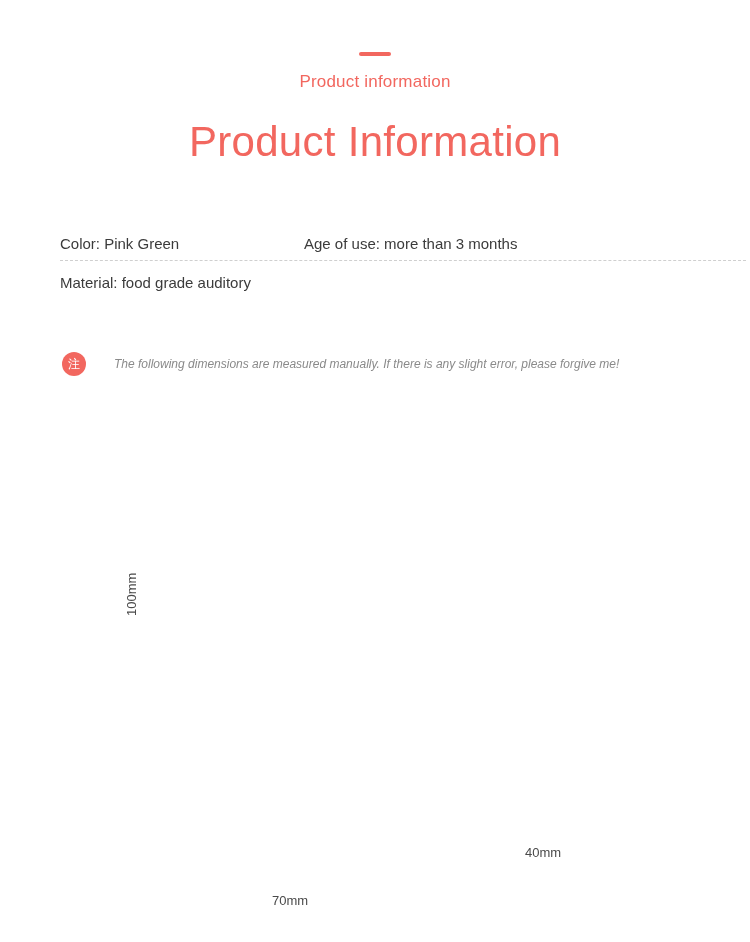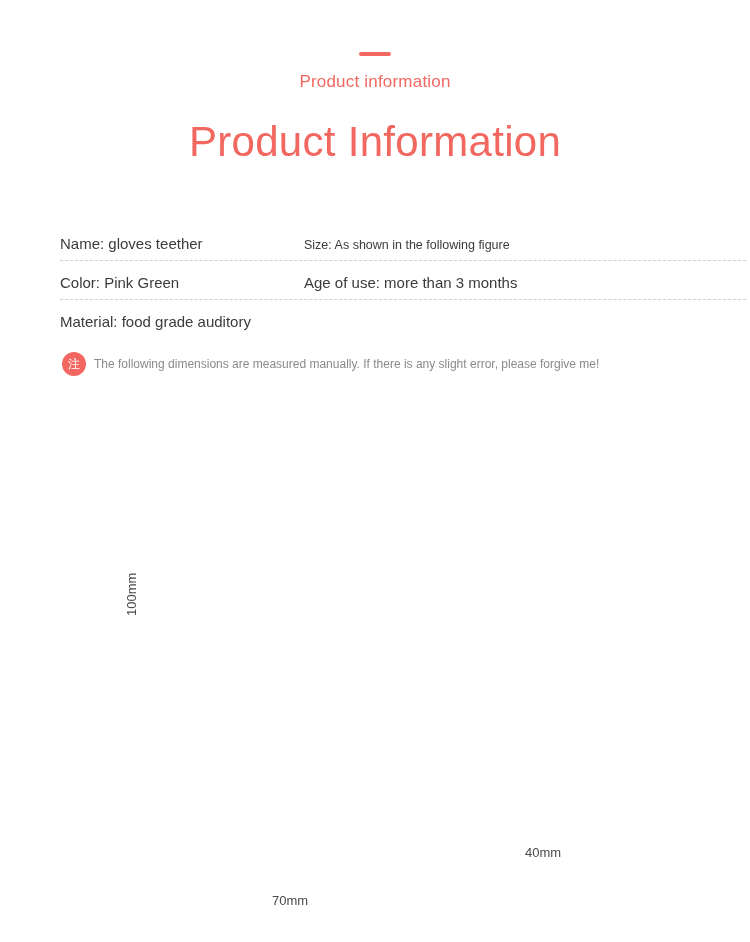--- a/index.html
+++ b/index.html
@@ -107,23 +107,24 @@
     height: 24px;
     border-radius: 50%;
     background: #f2675f;
     color: #fff;
     font-size: 12px;
     line-height: 24px;
     text-align: center;
     flex: 0 0 24px;
   }
   .note-text {
-    margin-left: 8px;
+    margin-left: 28px;
     font-size: 12px;
     color: #8a8a8a;
+    font-style: italic;
   }
 
   
   .drawing {
     position: absolute;
     top: 440px;
     left: 0;
     width: 750px;
     height: 460px;
   }
@@ -155,24 +156,20 @@
 <body>
 
 <div class="page">
 
   <div class="top-dash"></div>
   <div class="eyebrow">Product information</div>
   <div class="big-title">Product Information</div>
 
   <div class="specs">
 
-    <div class="spec-row">
-      <div class="spec-cell left">Name: gloves teether</div>
-      <div class="spec-cell right small">Size: As shown in the following figure</div>
-    </div>
 
     <div class="spec-row">
       <div class="spec-cell left">Color: Pink Green</div>
       <div class="spec-cell right">Age of use: more than 3 months</div>
     </div>
 
     <div class="spec-row last">
       <div class="spec-cell left">Material: food grade auditory</div>
     </div>
 

